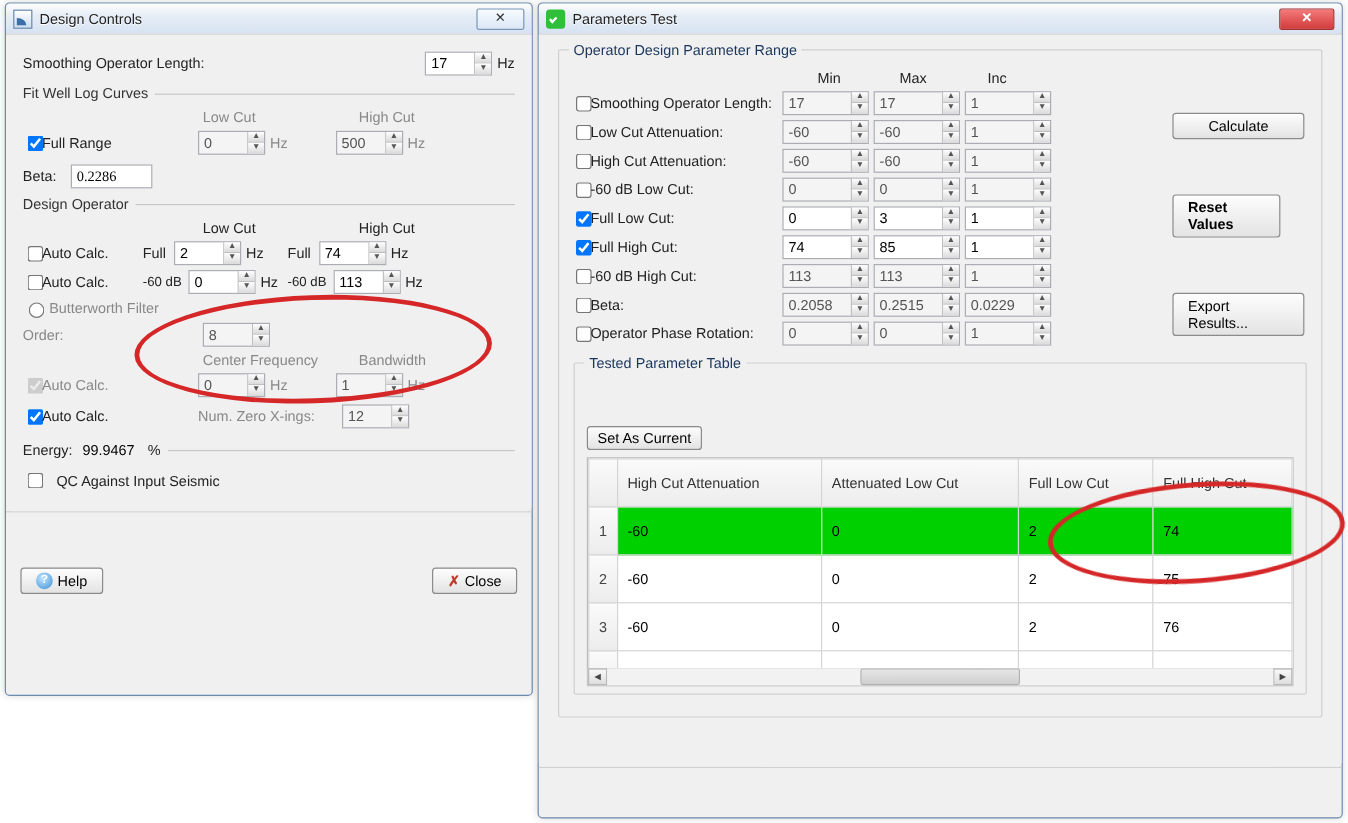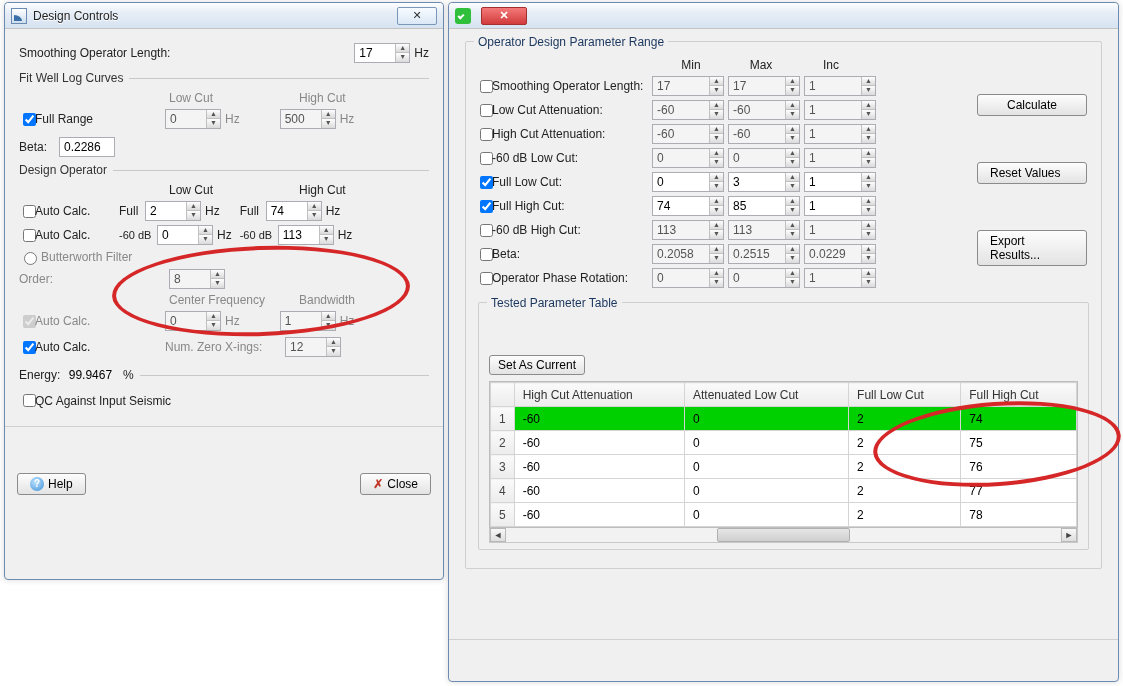--- a/index.html
+++ b/index.html
@@ -33,21 +33,21 @@
   input[type=text].inline { border:1px solid #abadb3; height:20px; padding:0 4px; background:#fff; }
   .chk { margin-right:4px; }
   .rad { margin-right:4px; }
   .btn2 { border:1px solid #8b8b8b; background:linear-gradient(#fdfdfd,#e3e3e3); border-radius:3px;
     padding:3px 12px; cursor:pointer; display:inline-flex; align-items:center; gap:4px;margin-top:40px; }
   .btn2.small { padding:2px 8px; }
   .footer { display:flex; justify-content:space-between; padding:6px 12px; border-top:1px solid #d0d0d0; }
   .fieldset { border:1px solid #cfcfcf; border-radius:2px; padding:8px 10px 10px 10px; margin:2px 2px 8px 2px; }
   .legend { position:relative; top:-15px; left:-2px; background:#f0f0f0; padding:0 4px; color:#1b365d; width:max-content; margin-bottom:-10px;}
   table.datagrid { border-collapse:collapse; width:100%; background:#fff; }
-  table.datagrid th, table.datagrid td { border:1px solid #d4d4d4; padding:3px 8px; text-align:left; height:24px;margin-top:48px; }
+  table.datagrid th, table.datagrid td { border:1px solid #d4d4d4; padding:3px 8px; text-align:left; height:40px;margin-top:48px; }
   table.datagrid th { background:linear-gradient(#fafafa,#ececec); font-weight:normal; color:#333; }
   table.datagrid td.rownum { background:linear-gradient(#fafafa,#ececec); width:22px; text-align:center; color:#444; }
   tr.highlight td:not(.rownum) { background:#00d000; color:#000; }
   .tablewrap { border:1px solid #bdbdbd; max-height:176px; overflow:auto; position:relative; }
   .scrollbarH { height:16px; background:#efefef; border:1px solid #c8c8c8; display:flex; align-items:center; margin-top:-1px;}
   .scrollbarH .track { flex:1; height:14px; background:#f2f2f2; position:relative; }
   .scrollbarH .thumb { position:absolute; left:38%; width:24%; top:0; bottom:0; background:linear-gradient(#e6e6e6,#cfcfcf); border:1px solid #b0b0b0; border-radius:2px;}
   .scrollbarH .arrow { width:16px; height:14px; background:linear-gradient(#f8f8f8,#dedede); border:1px solid #b8b8b8; text-align:center; line-height:12px; font-size:9px; color:#444;}
   .green-check { width:16px; height:16px; background:#2fbf3a; border-radius:3px; position:relative; }
   .green-check::after { content:""; position:absolute; left:3px; top:6px; width:4px; height:2px; border:2px solid #fff; border-top:none; border-right:none; transform:rotate(-45deg);}
@@ -113,21 +113,21 @@
               <div>▲</div>
               <div>▼</div>
             </span>
           </span>
         <span class="unit disabled">Hz</span>
       </div>
     </div>
 
     <div class="row" style="margin-top:8px;">
       <span class="lbl" style="width:40px;">Beta:</span>
-      <input type="text" class="inline" style="width: 56px;" value="0.2286">
+      <input type="text" class="inline" style="width: 68px; font-family: Liberation Serif, serif;" value="0.2286">
     </div>
 
     <div class="section" style="margin-top:6px;">
       <div class="section-title"><span class="txt">Design Operator</span></div>
       <div class="row">
         <span style="width:150px;"></span>
         <span class="lbl" style="width:130px;">Low Cut</span>
         <span class="lbl">High Cut</span>
       </div>
       <div class="row">
@@ -231,21 +231,21 @@
     </div>
 
     <div class="section-title" style="margin-top:2px;">
       <span class="txt">
         <span class="lbl">Energy:</span>
         <input type="text" class="inline" style="width: 56px; border-color: rgb(240, 240, 240); background: rgb(240, 240, 240);" readonly="" value="99.9467">
         <span class="lbl">%</span>
       </span>
     </div>
 
-    <div class="row" style="margin-top:6px;">
+    <div class="row" style="margin-top:6px;gap:12px;">
       <span style="width:16px;"><input type="checkbox" class="chk" style=""></span>
       <span class="lbl">QC Against Input Seismic</span>
     </div>
 
   </div>
   <div class="footer">
     <span class="btn2">
         <span class="help-ico">?</span>
         <span>Help</span>
       </span>
@@ -254,20 +254,21 @@
         <span>Close</span>
       </span>
   </div>
 </div>
 
 <div class="window" style="left:448px; top:2px; width:671px; height:680px;">
   <div class="titlebar">
     <div class="icon">
         <div class="green-check"></div>
       </div>
+    <div class="title">Parameters Test</div>
     <div class="btn red">✕</div>
   </div>
   <div class="content" style="height:610px;">
 
     <div class="fieldset">
       <div class="legend">Operator Design Parameter Range</div>
       <div style="display:flex;">
         <div style="flex:1;">
           <div class="row">
             <span style="width:180px;"></span>
@@ -518,21 +519,21 @@
                     <div>▼</div>
                   </span>
                 </span>
               </div>
             </div>
         </div>
         <div style="width:122px; padding-left:8px;">
           <div class="btn2" style="width:110px; justify-content:center; margin-bottom:6px;">
               <span>Calculate</span>
             </div>
-          <div class="btn2" style="width:110px; margin-bottom:6px;">
+          <div class="btn2" style="width:90px; margin-bottom:6px;font-weight:bold;">
               <span>Reset Values</span>
             </div>
           <div class="btn2" style="width:110px; justify-content:center;">
               <span>Export Results...</span>
             </div>
         </div>
       </div>
 
       <div class="fieldset" style="margin-top:10px; padding-bottom:6px;">
         <div class="legend">Tested Parameter Table</div>

